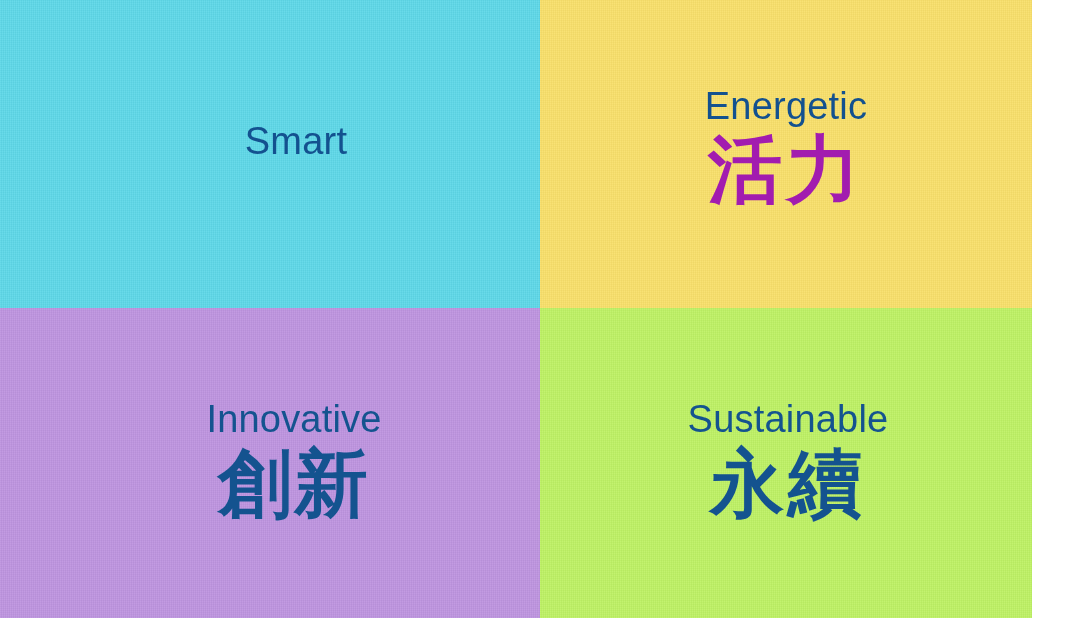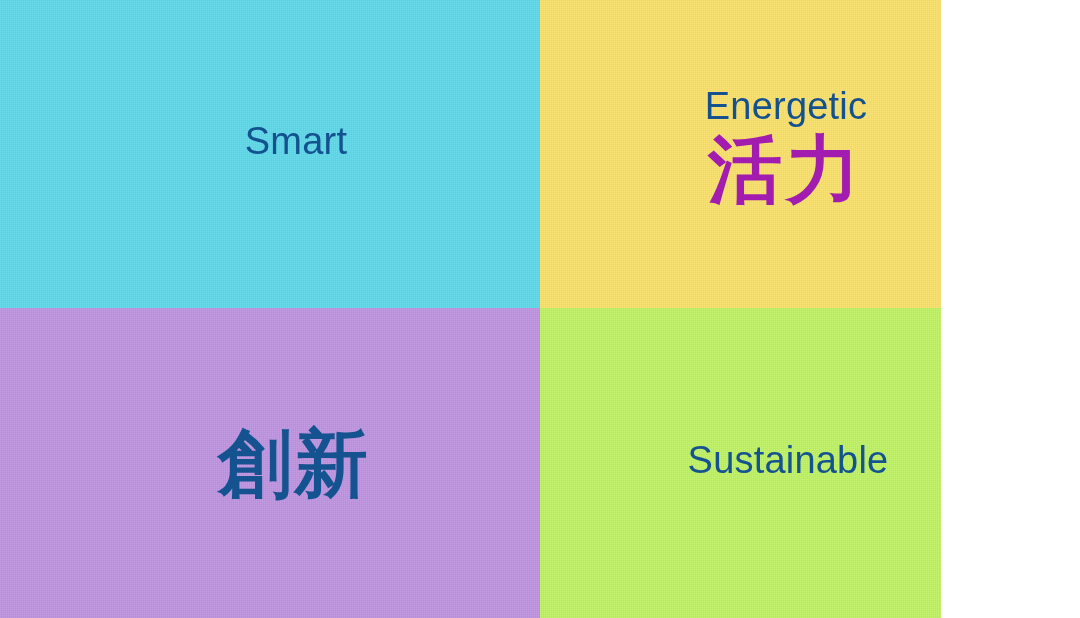--- a/index.html
+++ b/index.html
@@ -2,21 +2,21 @@
 <html><head>
 <meta charset="utf-8">
 <style>
   html, body {
     margin: 0;
     padding: 0;
     background: #ffffff;
   }
   #canvas {
     position: relative;
-    width: 941px;
+    width: 1032px;
     height: 618px;
     overflow: hidden;
     font-family: "Liberation Sans", sans-serif;
   }
   .grid {
     position: absolute;
     inset: 0;
     display: grid;
     grid-template-columns: 540px 540px;
     grid-template-rows: 308px 310px;
@@ -102,24 +102,26 @@
 
     <div class="cell cell-energetic" style="background: rgb(249, 224, 106);">
       <div class="textblock">
         <div class="en" style="color: rgb(19, 81, 143);">Energetic</div>
         <div class="cjk" style="color: #a21caf; font-family: Liberation Serif, serif;">活力</div>
       </div>
     </div>
 
     <div class="cell cell-innovative" style="background: rgb(190, 148, 224);">
       <div class="textblock">
+        <div class="en" style="color: rgb(20, 83, 143);">Innovative</div>
         <div class="cjk" style="color: rgb(20, 83, 143);">創新</div>
       </div>
     </div>
 
     <div class="cell cell-sustainable" style="background: #bef264;">
       <div class="textblock">
         <div class="en" style="color: rgb(20, 83, 143);">Sustainable</div>
+        <div class="cjk" style="color: rgb(20, 83, 143);">永續</div>
       </div>
     </div>
 
   </div>
 </div>
 
 </body></html>

